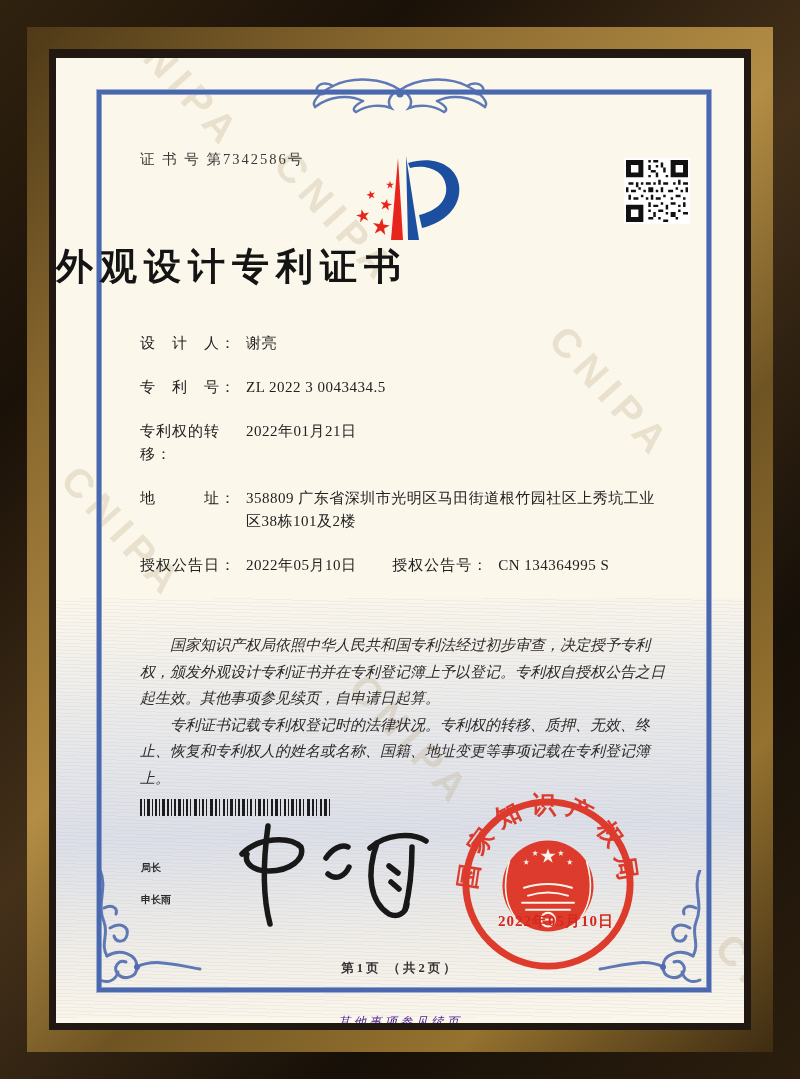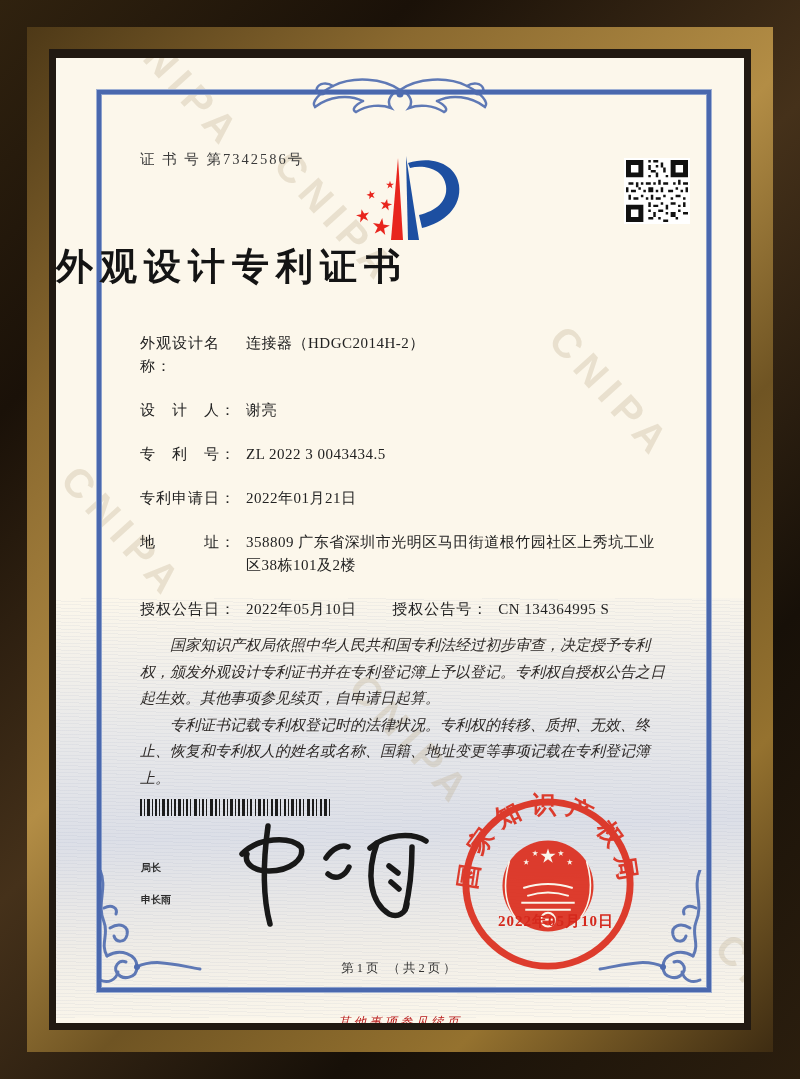--- a/index.html
+++ b/index.html
@@ -42,23 +42,23 @@
     line-height:26.5px;color:#2e2a28;font-style:italic;}
   .body-text p{margin:0;text-indent:2em;}
   .barcode{position:absolute;left:84px;top:725px;width:192px;height:17px;}
   .signer{position:absolute;left:85px;top:778px;font-family:"Liberation Sans",sans-serif;
     font-size:10px;font-weight:bold;color:#2b2b2b;line-height:32px;}
   .signature{position:absolute;left:168px;top:738px;width:232px;height:122px;}
   .seal{position:absolute;left:398px;top:716px;width:188px;height:188px;mix-blend-mode:multiply;}
   .seal-date{position:absolute;left:442px;top:838px;z-index:5;color:#d5281c;
     font-weight:bold;font-size:15px;letter-spacing:1px;}
   .page-num{position:absolute;left:41px;top:886px;width:606px;text-align:center;
-    font-size:12.5px;letter-spacing:3px;color:#333;}
+    font-size:12.5px;letter-spacing:3px;color:#333;font-weight:bold;}
   .cont-note{position:absolute;left:41px;top:940px;width:606px;text-align:center;
-    font-size:12.5px;letter-spacing:3px;color:#b91c1c;font-style:italic;}
+    font-size:12.5px;letter-spacing:3px;color:#4c1d95;font-style:italic;}
 </style>
 </head>
 <body>
 
 <div class="stage">
   <div class="frame-outer"></div>
   <div class="frame-inner"></div>
   <div class="frame-line"></div>
 
   <div class="paper">
@@ -134,30 +134,27 @@
           <path d="M18,0h7v7h-7z M20,2v3h3v-3z" fill-rule="evenodd"></path>
           <path d="M0,18h7v7h-7z M2,20v3h3v-3z" fill-rule="evenodd"></path>
           <path d="M9,0h1v1h-1z M11,0h2v1h-2z M14,1h1v2h-1z M9,2h1v2h-1z M12,2h1v1h-1z M10,4h2v1h-2z M15,3h1v2h-1z M9,6h1v1h-1z M12,5h1v2h-1z M16,6h1v1h-1z M1,9h2v1h-2z M4,9h1v2h-1z M6,9h1v1h-1z M8,9h2v1h-2z M11,9h1v1h-1z M13,8h1v2h-1z M15,9h2v1h-2z M19,9h1v1h-1z M21,8h1v2h-1z M23,9h2v1h-2z M0,11h1v2h-1z M2,12h2v1h-2z M5,11h1v1h-1z M7,12h1v1h-1z M9,11h2v2h-2z M12,12h1v1h-1z M14,11h1v2h-1z M17,12h2v1h-2z M20,11h1v1h-1z M22,12h1v1h-1z M24,11h1v2h-1z M1,14h1v2h-1z M3,15h2v1h-2z M6,14h1v1h-1z M8,15h1v1h-1z M10,14h1v2h-1z M12,15h2v1h-2z M15,14h1v1h-1z M18,15h1v1h-1z M20,14h2v1h-2z M23,15h1v1h-1z M9,17h1v2h-1z M11,18h2v1h-2z M14,17h1v1h-1z M16,18h1v2h-1z M18,17h2v1h-2z M21,18h1v1h-1z M23,17h1v2h-1z M9,20h1v1h-1z M11,21h1v2h-1z M13,20h2v1h-2z M16,21h1v1h-1z M18,21h2v2h-2z M21,20h1v1h-1z M23,21h2v1h-2z M9,23h2v1h-2z M13,23h1v1h-1z M15,24h2v1h-2z M20,23h1v1h-1z"></path>
         </g>
       </svg>
 
       <div class="title">外观设计专利证书</div>
 
       <div class="fields">
         <div class="field-row">
-          <span class="flabel">外观设计名称：</span><span class="fvalue">连接器（HDGC2014H-2）</span>
-        </div>
-        <div class="field-row">
           <span class="flabel">设　计　人：</span><span class="fvalue">谢亮</span>
         </div>
         <div class="field-row">
           <span class="flabel">专　利　号：</span><span class="fvalue">ZL 2022 3 0043434.5</span>
         </div>
         <div class="field-row">
-          <span class="flabel">专利申请日：</span><span class="fvalue">2022年01月21日</span>
+          <span class="flabel">专利权的转移：</span><span class="fvalue">2022年01月21日</span>
         </div>
         <div class="field-row address">
           <span class="flabel">地　　　址：</span><span class="fvalue">358809 广东省深圳市光明区马田街道根竹园社区上秀坑工业区38栋101及2楼</span>
         </div>
         <div class="field-row">
           <span><span class="flabel">授权公告日：</span><span class="fvalue">2022年05月10日</span></span>
           <span class="pair2"><span class="flabel">授权公告号：</span><span class="fvalue">CN 134364995 S</span></span>
         </div>
       </div>
 

